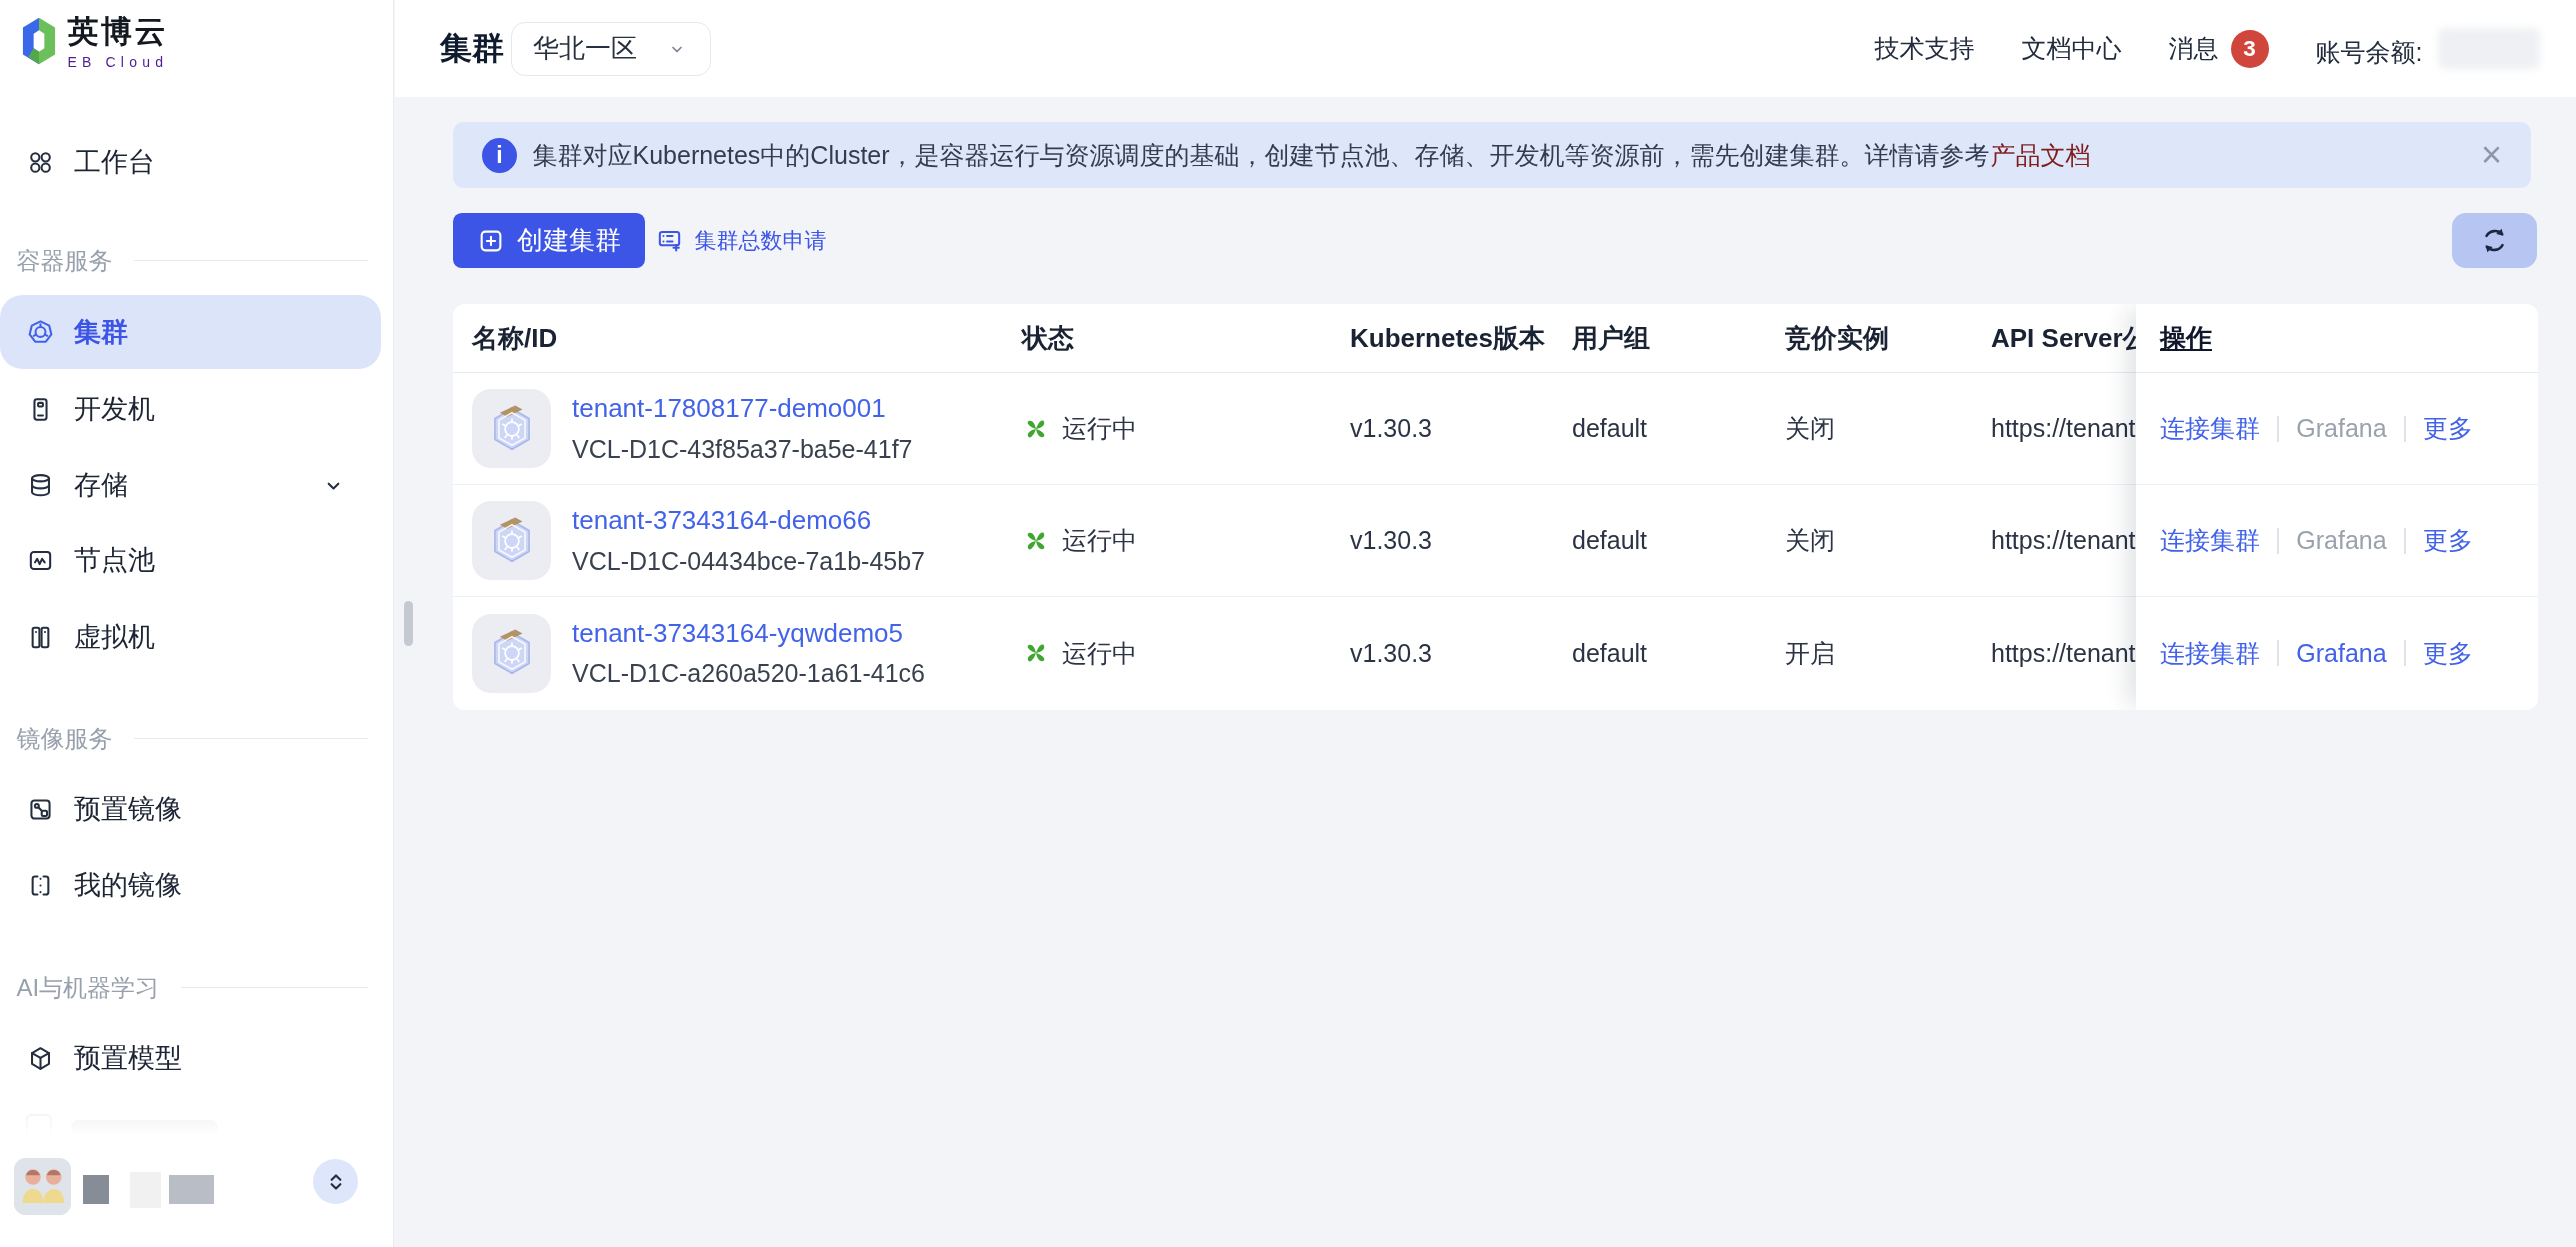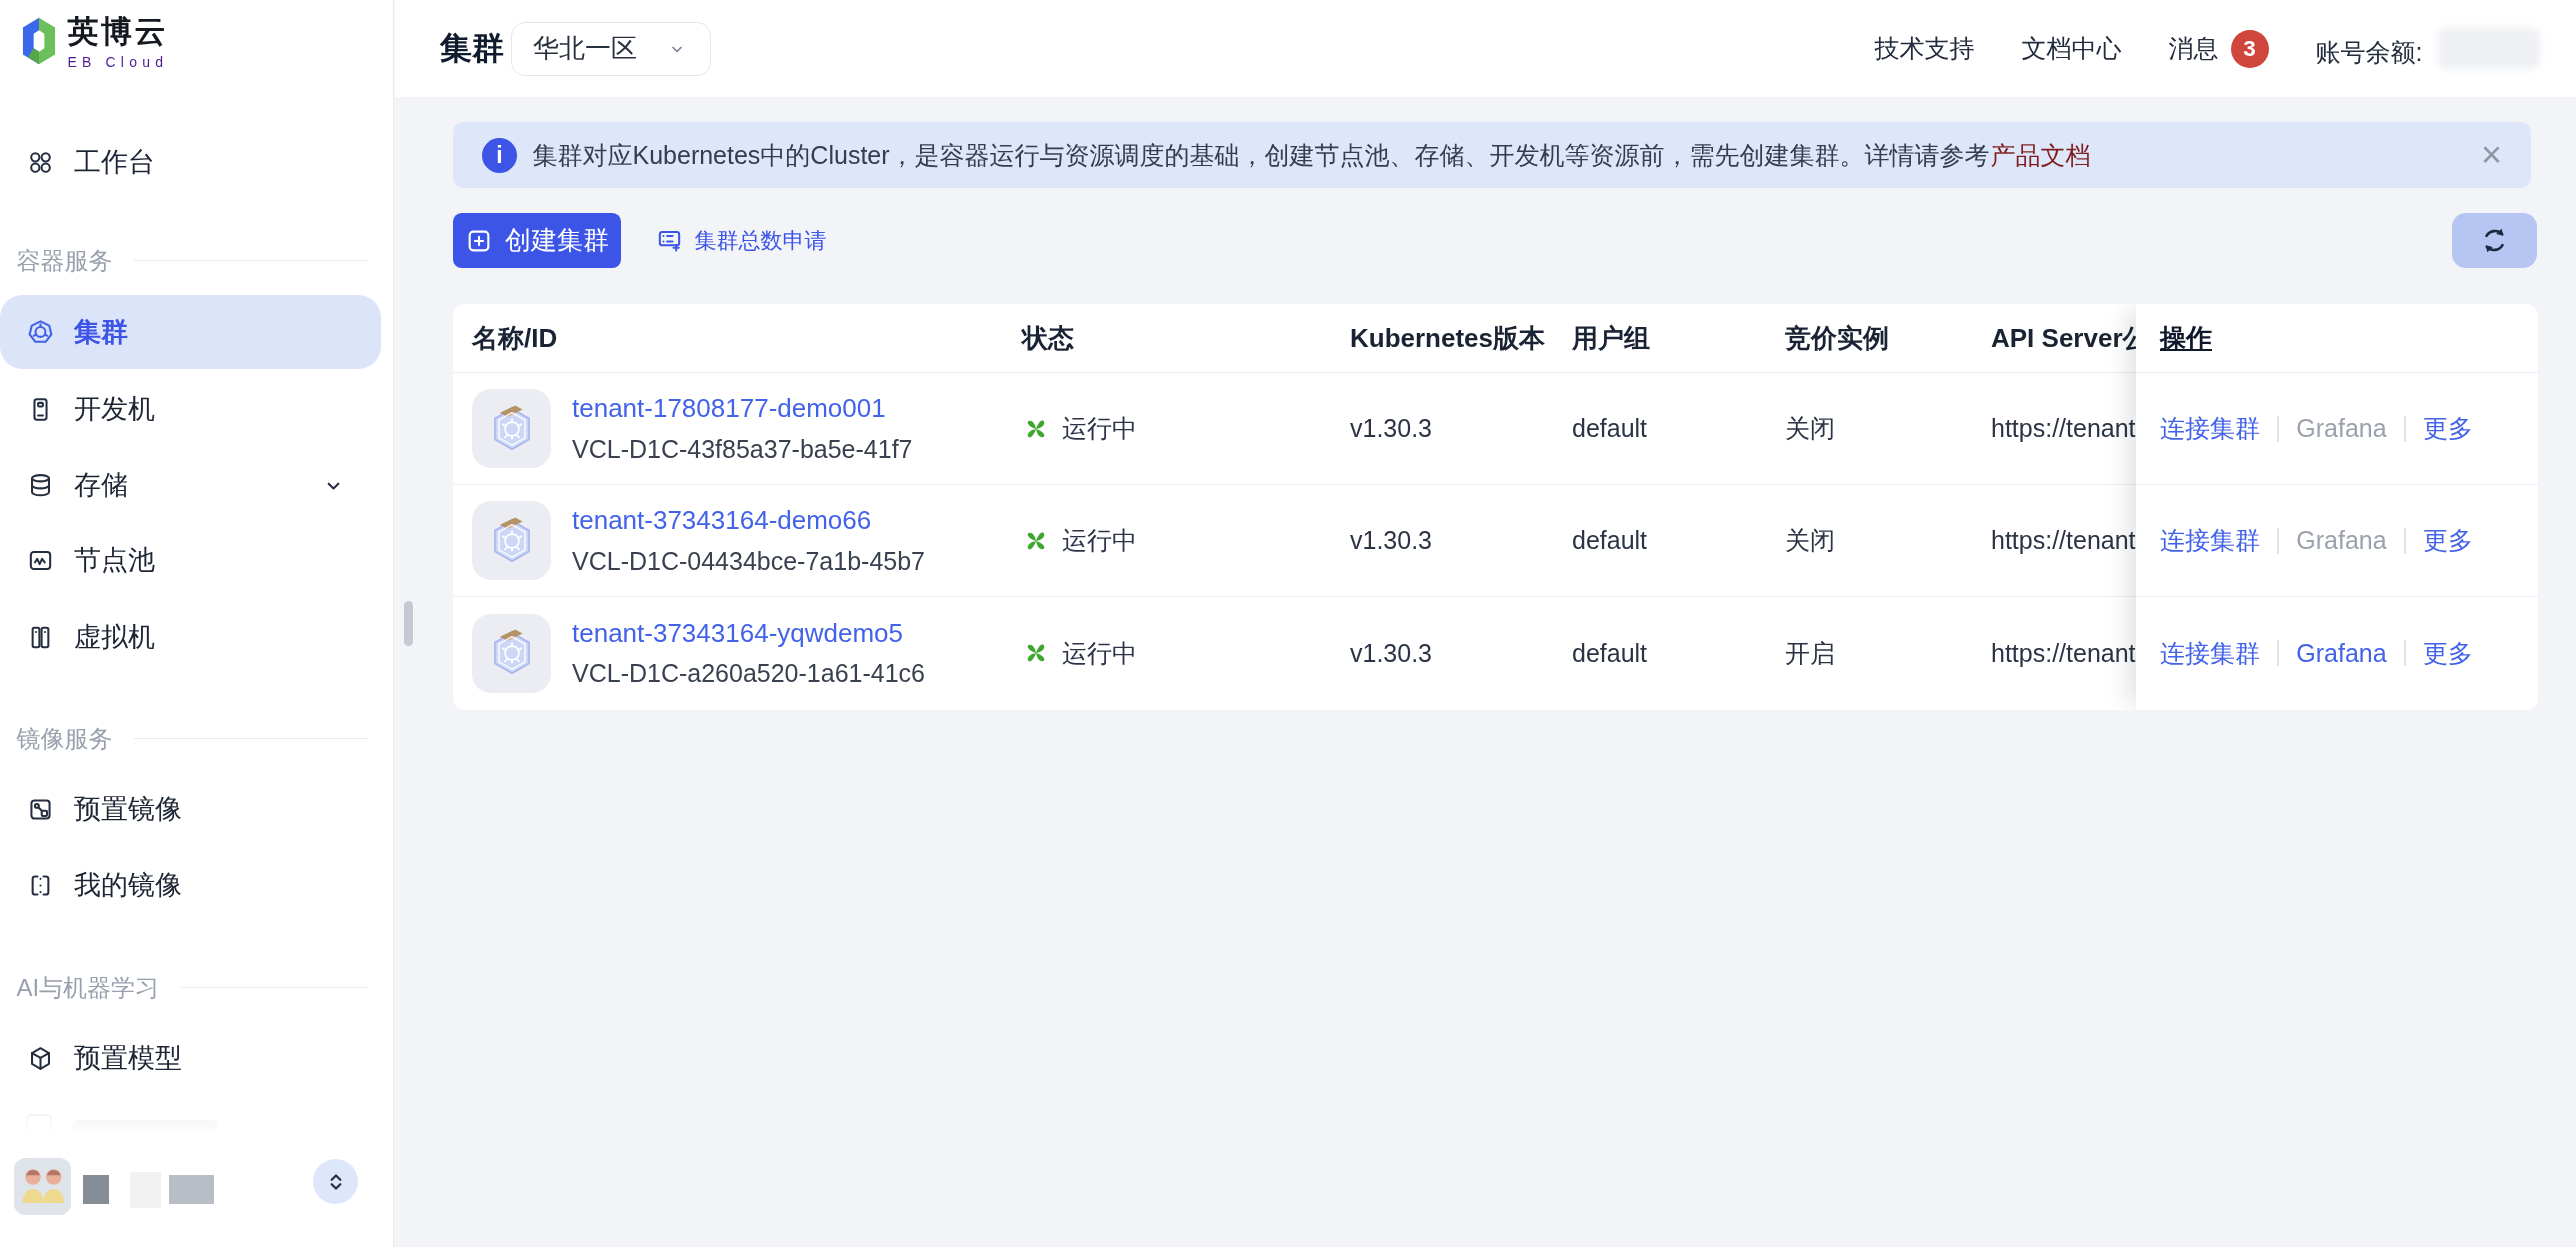--- a/index.html
+++ b/index.html
@@ -41,21 +41,21 @@
   .switcher{position:absolute;left:313px;top:10.4px;width:45px;height:45px;border-radius:50%;background:#dde6fb;display:flex;align-items:center;justify-content:center;cursor:pointer;}
   .scroll-thumb{position:absolute;left:404px;top:601px;width:8.6px;height:45px;border-radius:5.2px;background:#c4c9d2;z-index:6;}
 
   
   .banner{position:absolute;left:453px;top:122px;width:2078px;height:66px;background:#dee6fa;border-radius:10.4px;display:flex;align-items:center;padding:0 29px;font-size:25px;color:#333c52;}
   .info-icon{width:35px;height:35px;border-radius:50%;background:#3c55e6;color:#fff;font-size:23px;font-weight:700;display:flex;align-items:center;justify-content:center;margin-right:15.5px;flex:none;}
   .banner-link{color:#7f1d1d;margin-left:1px;cursor:pointer;}
   .banner-close{margin-left:auto;font-size:36px;color:#8e97a6;line-height:1;cursor:pointer;}
 
   
-  .btn-create{position:absolute;left:453px;top:213px;height:55px;padding:0 12px;border-radius:8.6px;background:#3c55e6;color:#fff;font-size:26px;display:flex;align-items:center;gap:12px;border:none;cursor:pointer;font-family:inherit;}
+  .btn-create{position:absolute;left:453px;top:213px;height:55px;padding:0 24px;border-radius:8.6px;background:#3c55e6;color:#fff;font-size:26px;display:flex;align-items:center;gap:12px;border:none;cursor:pointer;font-family:inherit;}
   .btn-create svg{width:28px;height:28px;}
   .quota{position:absolute;left:655px;top:213px;height:55px;display:flex;align-items:center;gap:10.4px;color:#3c55e6;font-size:22px;cursor:pointer;}
   .quota svg{width:29px;height:29px;}
   .refresh{position:absolute;left:2452px;top:213px;width:85px;height:55px;border-radius:14px;background:#b7c5f3;display:flex;align-items:center;justify-content:center;border:none;cursor:pointer;}
   .refresh svg{width:33px;height:33px;}
 
   
   .card{position:absolute;left:453px;top:304px;width:2085px;height:406px;background:#fff;border-radius:12px;overflow:hidden;}
   .thead,.trow{display:grid;grid-template-columns:550px 328px 222px 213px 206px 1fr;align-items:center;padding-left:19px;}
   .thead{height:69px;border-bottom:0.9px solid #e7eaef;font-size:26px;font-weight:700;color:#1a2333;}

